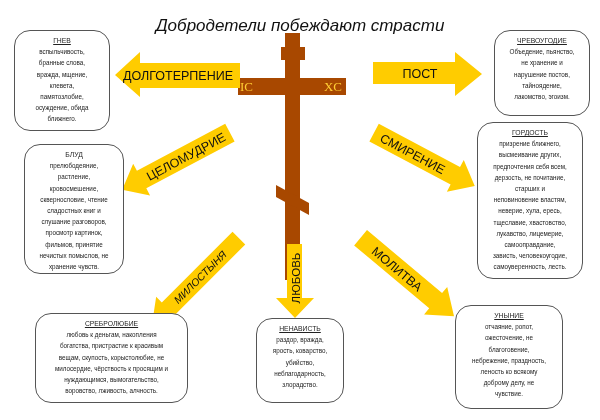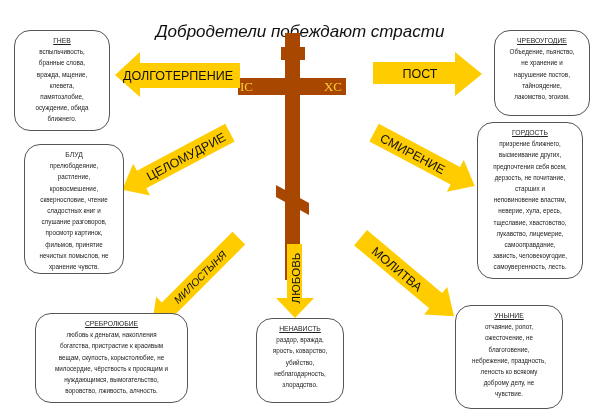--- a/index.html
+++ b/index.html
@@ -1,18 +1,18 @@
 <!DOCTYPE html>
 <html><head>
 <meta charset="utf-8">
 <style>
   html, body { margin:0; padding:0; background:#ffffff; }
   body { width:600px; height:420px; position:relative; overflow:hidden;
          font-family:"Liberation Sans", sans-serif; }
-  .title { position:absolute; left:0; top:22px; width:600px; text-align:center;
+  .title { position:absolute; left:0; top:16px; width:600px; text-align:center;
            font-size:17px; font-style:italic; color:#111; }
   .box { position:absolute; border:1px solid #555; border-radius:16px; background:#fff;
          text-align:center; font-size:6.3px; line-height:11.2px; color:#222;
          box-sizing:border-box; padding:4px 4px; }
   .box .head { text-decoration:underline; font-size:6.8px; display:block; }
   .box .line { display:block; white-space:nowrap; }
   svg.diagram { position:absolute; left:0; top:0; }
   .arrow-label { font-family:"Liberation Sans", sans-serif; fill:#111; }
 </style>
 </head>

